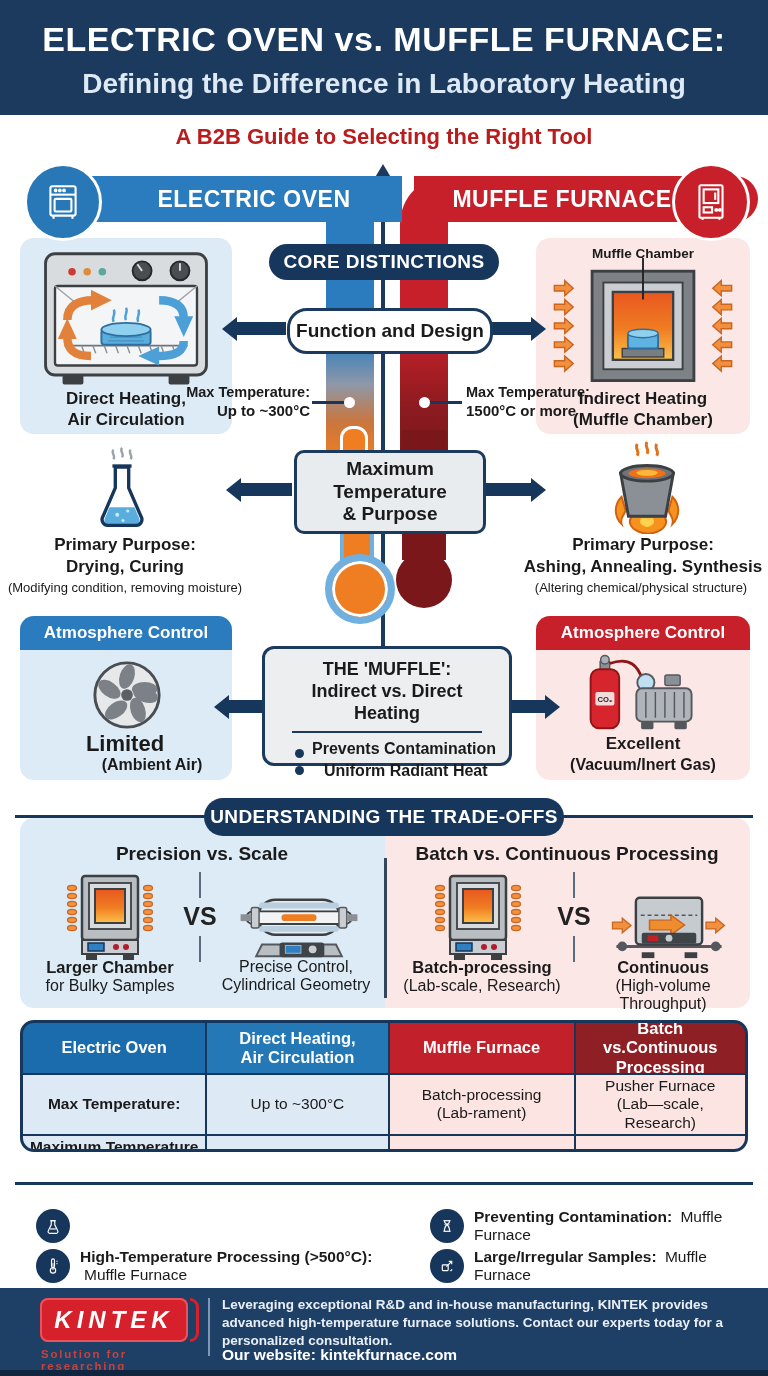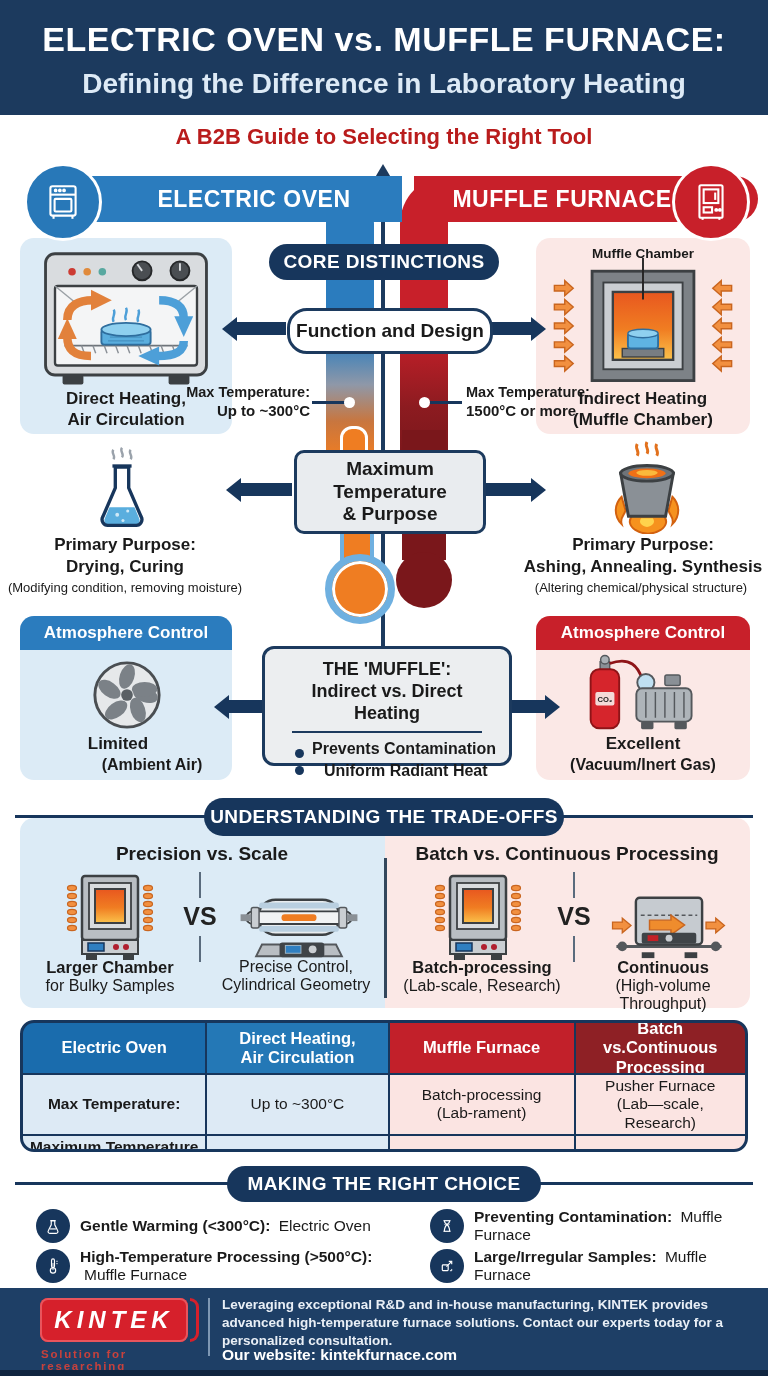--- a/index.html
+++ b/index.html
@@ -225,21 +225,21 @@
         </g>
       <g transform="rotate(216 38 38)">
           <ellipse cx="38" cy="19" rx="7.5" ry="13" transform="rotate(18 38 19)"></ellipse>
         </g>
       <g transform="rotate(288 38 38)">
           <ellipse cx="38" cy="19" rx="7.5" ry="13" transform="rotate(18 38 19)"></ellipse>
         </g>
     </g>
     <circle cx="38" cy="38" r="6" fill="#5a6065"></circle>
   </svg>
-  <div class="abs ctr bold" style="left:12px;top:734px;width:212px;height:20px;font-size:17px;z-index:3;">Limited</div>
+  <div class="abs ctr bold" style="left:19px;top:734px;width:212px;height:20px;font-size:22px;z-index:3;">Limited</div>
   <div class="abs ctr" style="left:20px;top:755px;width:212px;height:20px;font-size:16px;font-weight:600;z-index:3;padding-left:26px;">(Ambient Air)</div>
 
   <div class="abs card" style="left:536px;top:616px;width:214px;height:164px;background:#fbe8e6;overflow:hidden;z-index:2;">
     <div class="ctr bold" style="width:100%;height:34px;background:#c8202a;color:#fff;font-size:17px;">Atmosphere Control</div>
   </div>
   <svg class="abs" style="left:580px;top:654px;z-index:3;" width="126" height="80" viewBox="0 0 130 84">
     <rect x="20" y="8" width="10" height="9" fill="#8a9096" stroke="#54585c" stroke-width="1.5"></rect>
     <circle cx="25" cy="6" r="4.5" fill="#aab0b5" stroke="#54585c" stroke-width="1.5"></circle>
     <path d="M30,10 C52,2 60,14 64,26" stroke="#8e1418" stroke-width="3" fill="none"></path>
     <rect x="10" y="16" width="30" height="62" rx="9" fill="#d6252c" stroke="#8e1418" stroke-width="2"></rect>
@@ -407,33 +407,28 @@
 (Lab—scale, Research)</div>
 
     <div class="tc td bg-lb bt bold">Maximum Temperature
 &amp; Purpose</div>
     <div class="tc td bg-lb bl bt">Up to ~300°C</div>
     <div class="tc td bg-lp bl bt">Muffle Furnace</div>
     <div class="tc td bg-lp bl bt">Muffle Furnace</div>
   </div>
 
   <div class="abs" style="left:15px;top:1182px;width:738px;height:3px;background:#17365c;z-index:1;"></div>
-  <div class="abs navy-pill" style="left:227px;top:1166px;width:314px;height:36px;font-size:19px;z-index:2;">MAKING THE RIGHT CHOICE</div>
 
   <div class="abs" style="left:36px;top:1208px;width:386px;height:36px;display:flex;align-items:center;gap:10px;">
     <span class="choice-icon">
       <svg width="20" height="20" viewBox="0 0 34 34" fill="none" stroke="#fff" stroke-width="2">
         <path d="M14,8 h6 v7 l5,10 a3,3 0 0 1 -2.7,4.5 h-10.6 a3,3 0 0 1 -2.7,-4.5 l5,-10 z"></path>
         <line x1="12.5" y1="8" x2="21.5" y2="8"></line>
           <line x1="12" y1="22" x2="22" y2="22"></line>
       </svg>
-    </span>
-    <span style="font-size:15.5px;">
-      <span class="bold">Gentle Warming (&lt;300°C):</span>
-      <span style="margin-left:4px;">Electric Oven</span>
     </span>
   </div>
 
   <div class="abs" style="left:430px;top:1208px;width:330px;height:36px;display:flex;align-items:center;gap:10px;">
     <span class="choice-icon">
       <svg width="20" height="20" viewBox="0 0 34 34" fill="none" stroke="#fff" stroke-width="2">
         <line x1="11" y1="8" x2="23" y2="8"></line>
           <line x1="11" y1="26" x2="23" y2="26"></line>
         <path d="M12.5,8 c0,7 9,4 9,18 M21.5,8 c0,7 -9,4 -9,18"></path>
         <path d="M12.5,14 c3,2 6,2 9,0" stroke-width="1.4"></path>

